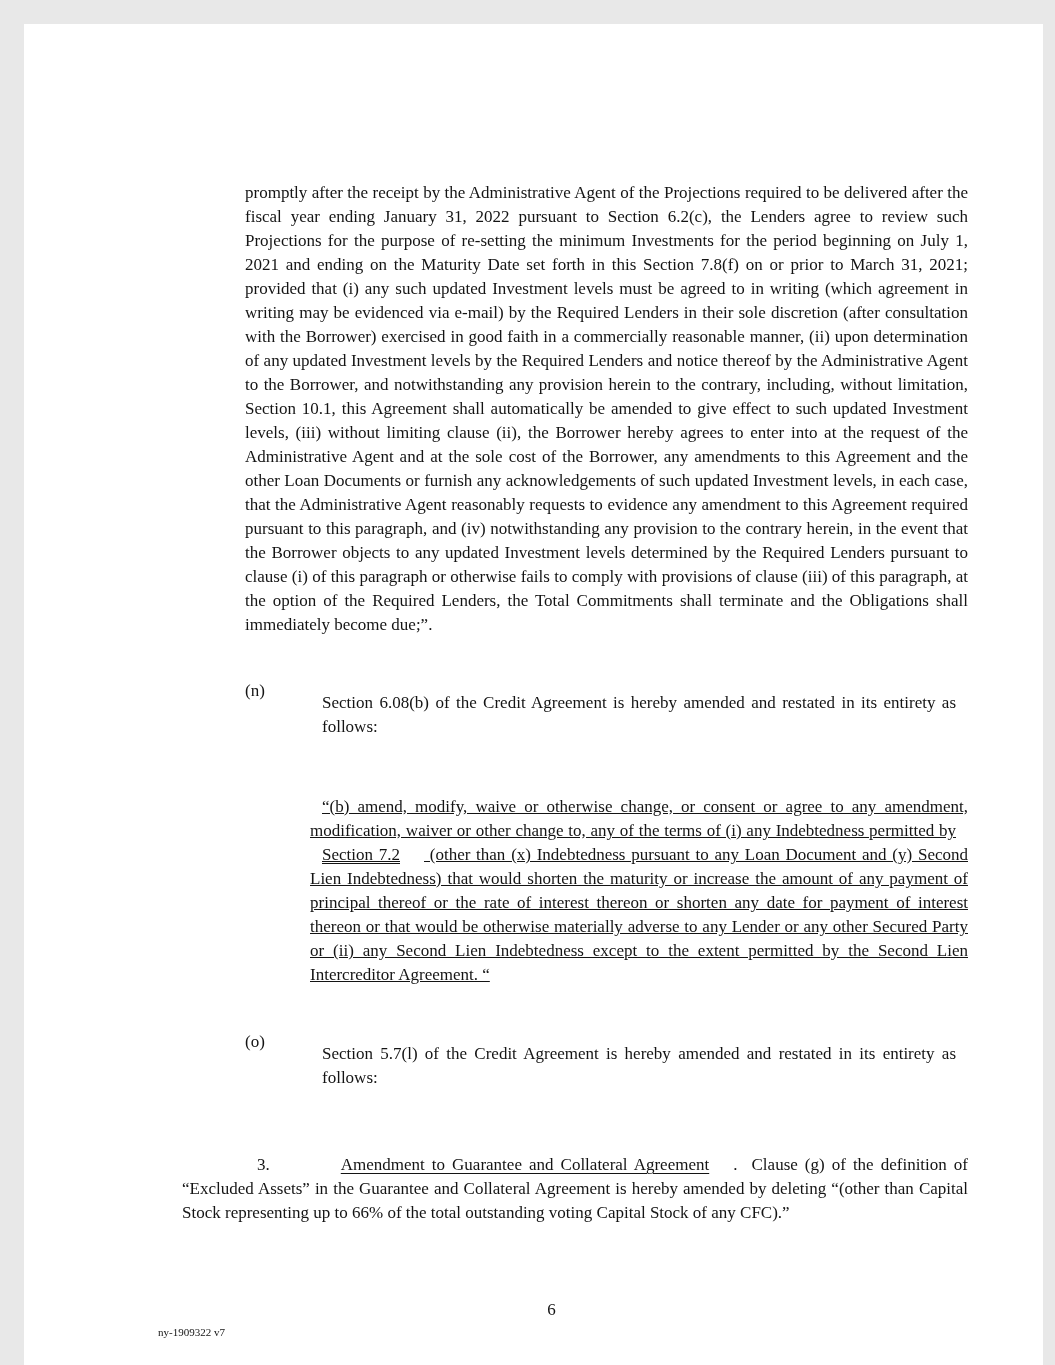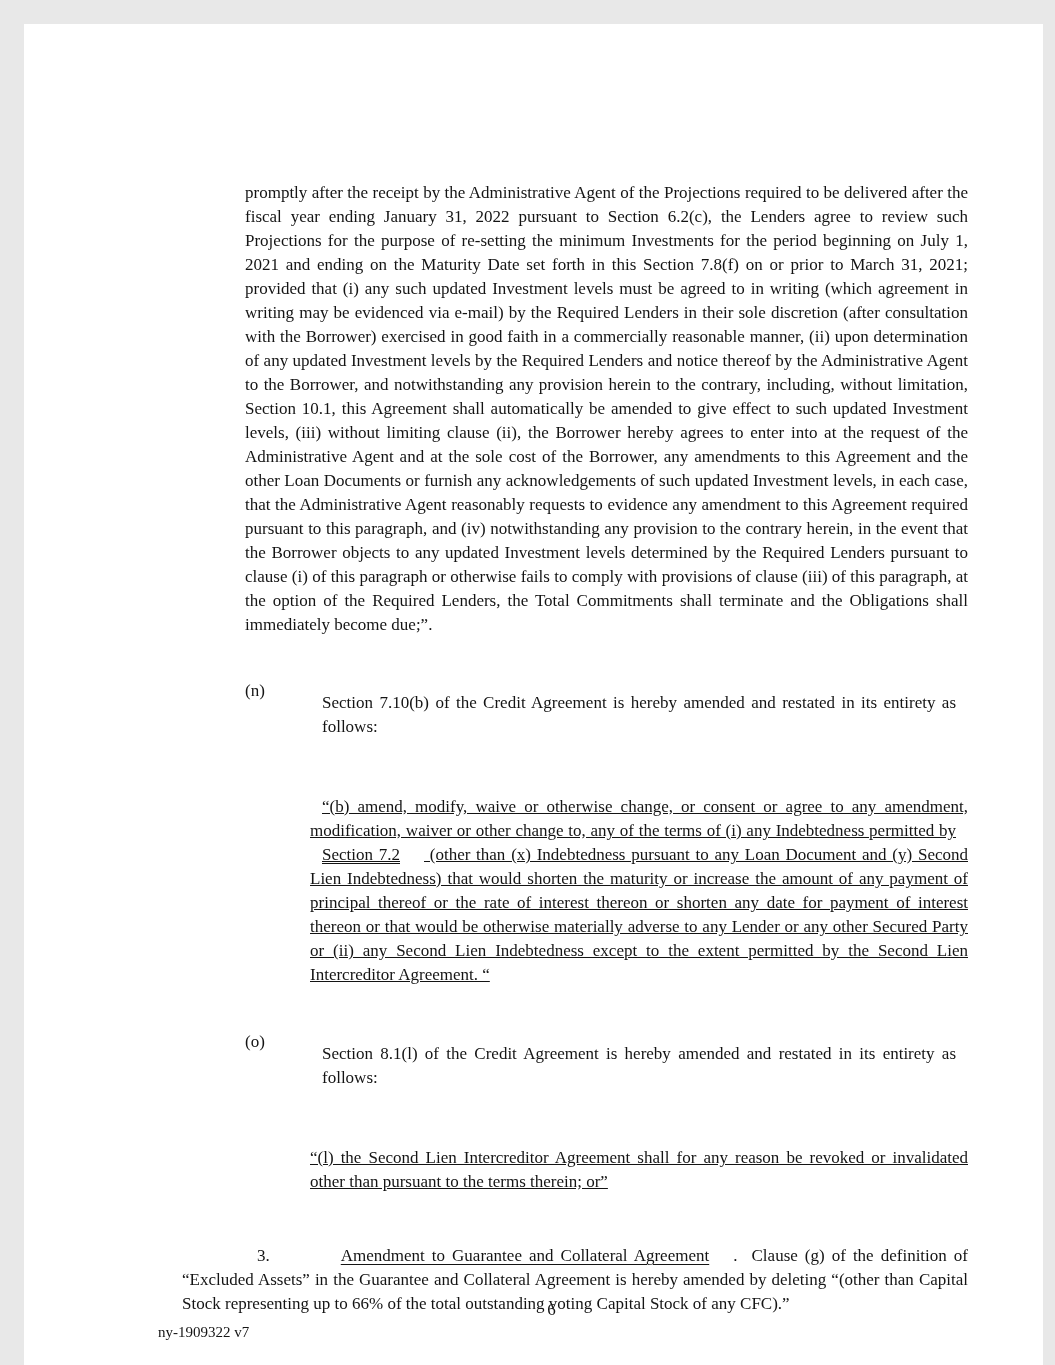--- a/index.html
+++ b/index.html
@@ -32,45 +32,44 @@
     top: 1262px;
     left: 0;
     width: 1055px;
     text-align: center;
     font-size: 17px;
   }
   .doc-footer {
     position: absolute;
     top: 1284px;
     left: 122px;
-    font-size: 15px;
+    font-size: 11px;
     text-align: center;
   }
 </style>
 </head>
 <body>
 
 <div class="page">
   <div class="content">
 
     <p class="block-1 justify">promptly after the receipt by the Administrative Agent of the Projections required to be delivered after the fiscal year ending January 31, 2022 pursuant to Section 6.2(c), the Lenders agree to review such Projections for the purpose of re-setting the minimum Investments for the period beginning on July 1, 2021 and ending on the Maturity Date set forth in this Section 7.8(f) on or prior to March 31, 2021; provided that (i) any such updated Investment levels must be agreed to in writing (which agreement in writing may be evidenced via e-mail) by the Required Lenders in their sole discretion (after consultation with the Borrower) exercised in good faith in a commercially reasonable manner, (ii) upon determination of any updated Investment levels by the Required Lenders and notice thereof by the Administrative Agent to the Borrower, and notwithstanding any provision herein to the contrary, including, without limitation, Section 10.1, this Agreement shall automatically be amended to give effect to such updated Investment levels, (iii) without limiting clause (ii), the Borrower hereby agrees to enter into at the request of the Administrative Agent and at the sole cost of the Borrower, any amendments to this Agreement and the other Loan Documents or furnish any acknowledgements of such updated Investment levels, in each case, that the Administrative Agent reasonably requests to evidence any amendment to this Agreement required pursuant to this paragraph, and (iv) notwithstanding any provision to the contrary herein, in the event that the Borrower objects to any updated Investment levels determined by the Required Lenders pursuant to clause (i) of this paragraph or otherwise fails to comply with provisions of clause (iii) of this paragraph, at the option of the Required Lenders, the Total Commitments shall terminate and the Obligations shall immediately become due;”.</p>
 
     <div class="hang-item">
       <span class="item-label">(n)</span>
-      <p class="item-body justify">Section 7.10(b) of the Credit Agreement is hereby amended and restated in its entirety as follows:</p>
+      <p class="item-body justify">Section 6.08(b) of the Credit Agreement is hereby amended and restated in its entirety as follows:</p>
     </div>
 
     <p class="quote-block justify"><span>“(b) amend, modify, waive or otherwise change, or consent or agree to any amendment, modification, waiver or other change to, any of the terms of (i) any Indebtedness permitted by </span><span class="u">Section 7.2</span><span> (other than (x) Indebtedness pursuant to any Loan Document and (y) Second Lien Indebtedness) that would shorten the maturity or increase the amount of any payment of principal thereof or the rate of interest thereon or shorten any date for payment of interest thereon or that would be otherwise materially adverse to any Lender or any other Secured Party or (ii) any Second Lien Indebtedness except to the extent permitted by the Second Lien Intercreditor Agreement. “</span></p>
 
     <div class="hang-item">
       <span class="item-label">(o)</span>
-      <p class="item-body justify">Section 8.1(l) of the Credit Agreement is hereby amended and restated in its entirety as follows:</p>
+      <p class="item-body justify">Section 5.7(l) of the Credit Agreement is hereby amended and restated in its entirety as follows:</p>
     </div>
 
-    <p class="quote-block justify">“(l) the Second Lien Intercreditor Agreement shall for any reason be revoked or invalidated other than pursuant to the terms therein; or”</p>
 
     <p class="para-3 justify"><span>3.</span><span class="para-num-gap"></span><span class="u">Amendment to Guarantee and Collateral Agreement</span><span>.&nbsp; Clause (g) of the definition of “Excluded Assets” in the Guarantee and Collateral Agreement is hereby amended by deleting “(other than Capital Stock representing up to 66% of the total outstanding voting Capital Stock of any CFC).”</span></p>
 
   </div>
 
   <div class="page-number">6</div>
 
   <div class="doc-footer">ny-1909322 v7</div>
 </div>
 

